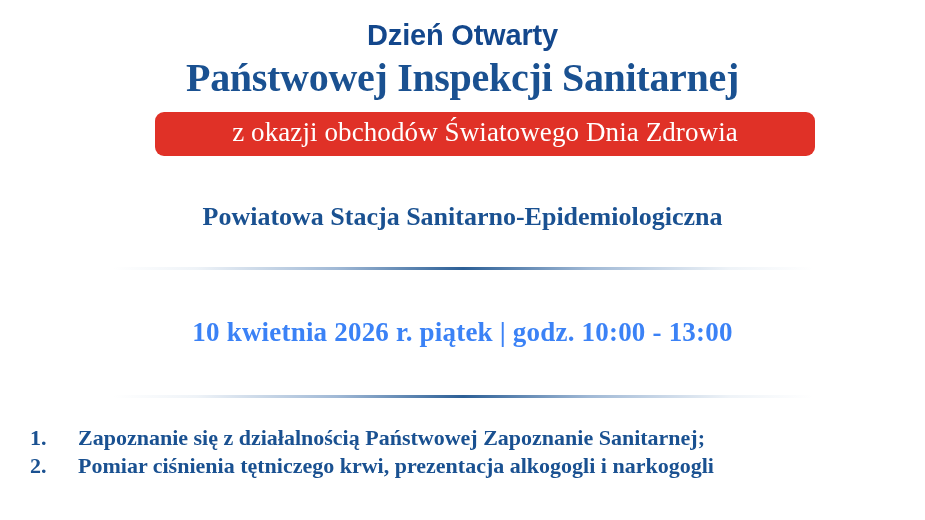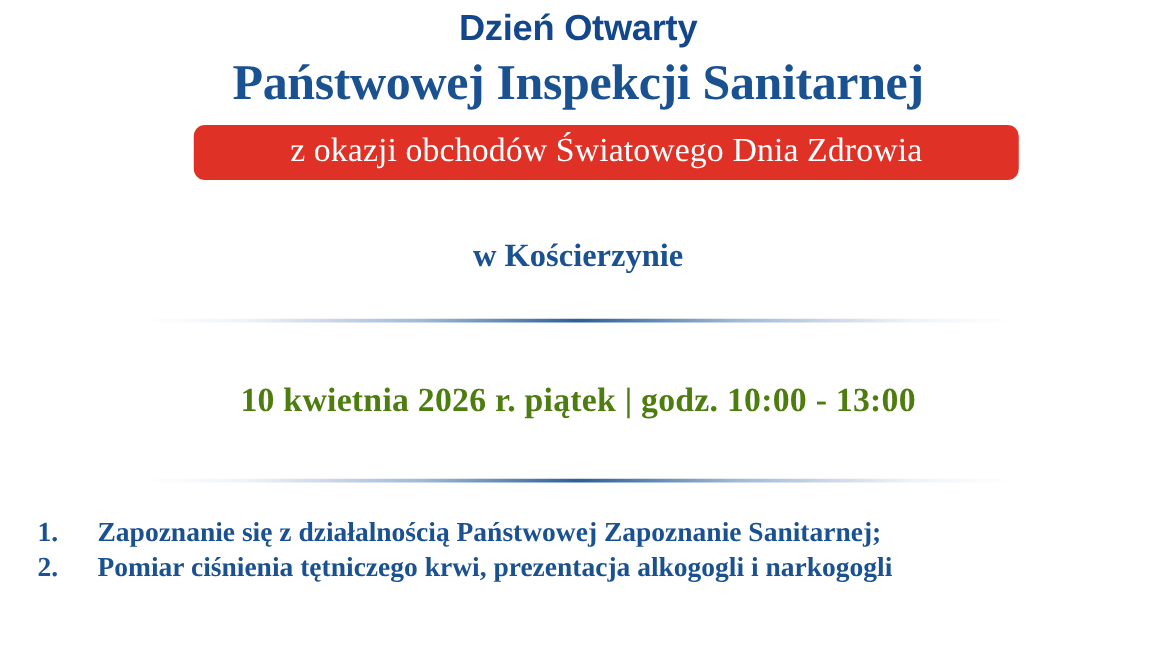--- a/index.html
+++ b/index.html
@@ -19,21 +19,21 @@
   .poster {
     position: relative;
     width: 925px;
     height: 520px;
     background: #ffffff;
     overflow: hidden;
   }
 
   
   .title-block {
-    padding-top: 6px;
+    padding-top: 18px;
     text-align: center;
   }
 
   .title-line-1 {
     font-family: "Liberation Sans", "DejaVu Sans", sans-serif;
     font-weight: 700;
     font-size: 29px;
     line-height: 34px;
     color: #13478c;
     letter-spacing: -0.2px;
@@ -102,21 +102,21 @@
         rgba(190,208,226,0.25) 88%,
         rgba(255,255,255,0) 100%);
   }
   .divider-1 { margin-top: 34px; }
   .divider-2 { margin-top: 47px; }
 
   
   .date-line {
     text-align: center;
     margin-top: 46px;
-    color: #4d7c0f;
+    color: #3b82f6;
     font-family: "Liberation Serif", "DejaVu Serif", serif;
     font-weight: 700;
     font-size: 27px;
     line-height: 32px;
     letter-spacing: 0.2px;
   }
 
   
   .agenda {
     margin: 26px 0 0 0;
@@ -149,21 +149,21 @@
   <div class="title-block">
     <div class="title-line-1">Dzień Otwarty</div>
     <div class="title-line-2">Państwowej Inspekcji Sanitarnej</div>
   </div>
 
   <div class="ribbon-wrap">
     <div class="ribbon">z okazji obchodów Światowego Dnia Zdrowia</div>
   </div>
 
   <div class="address-block">
-    <div class="addr-line">w Kościerzynie</div>
+    <div class="addr-line">Powiatowa Stacja Sanitarno-Epidemiologiczna</div>
   </div>
 
   <div class="divider divider-1"></div>
 
   <div class="date-line">10 kwietnia 2026 r. piątek | godz. 10:00 - 13:00</div>
 
   <div class="divider divider-2"></div>
 
   <ul class="agenda">
     <li class="agenda-item">

